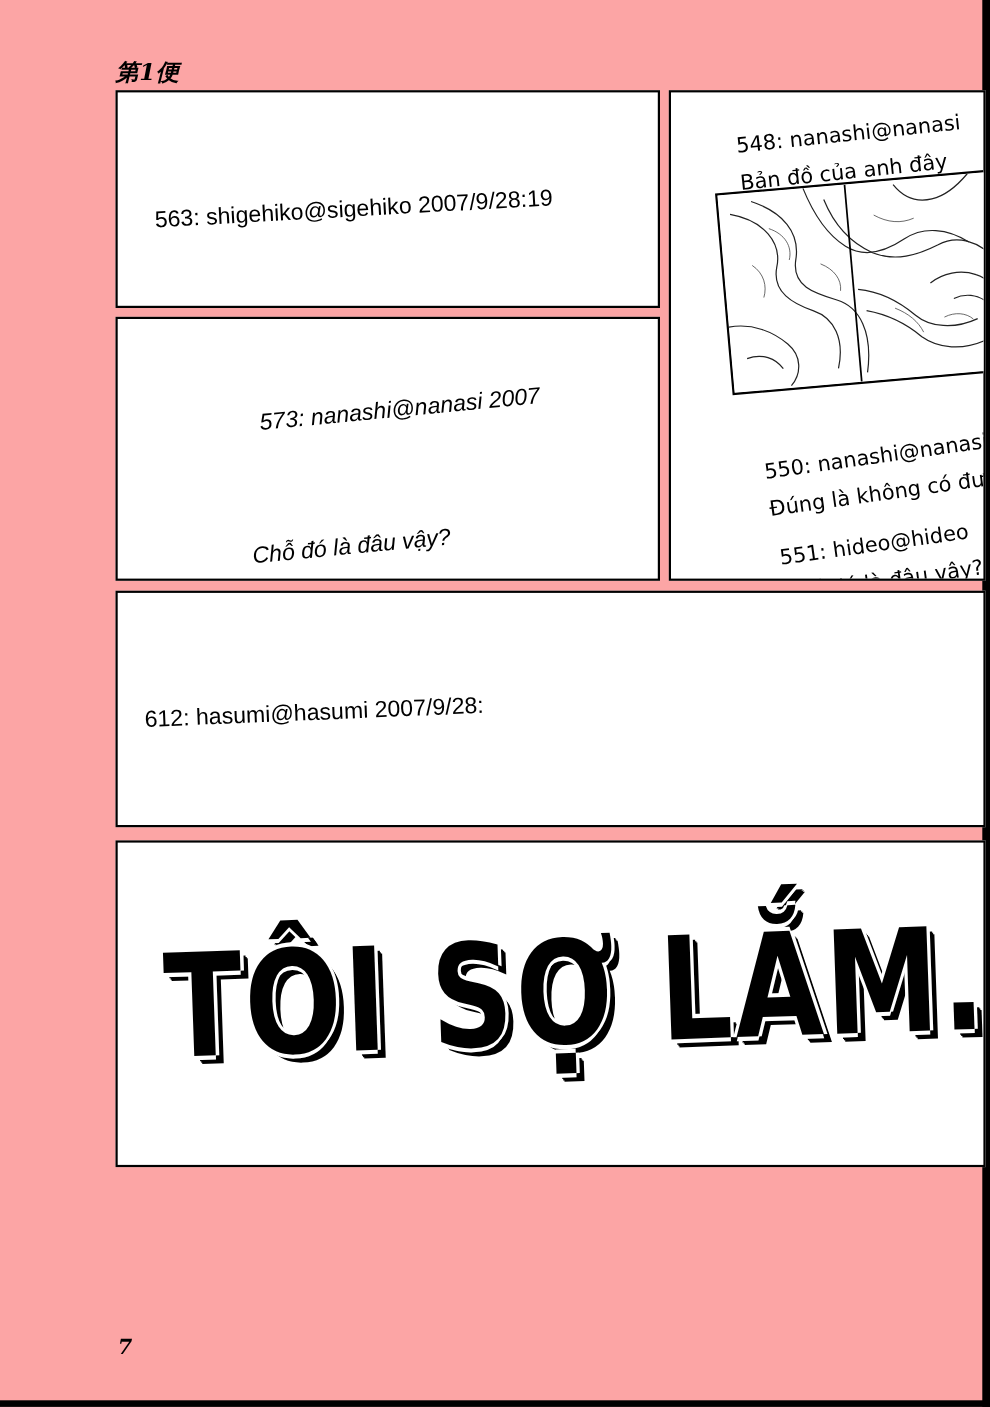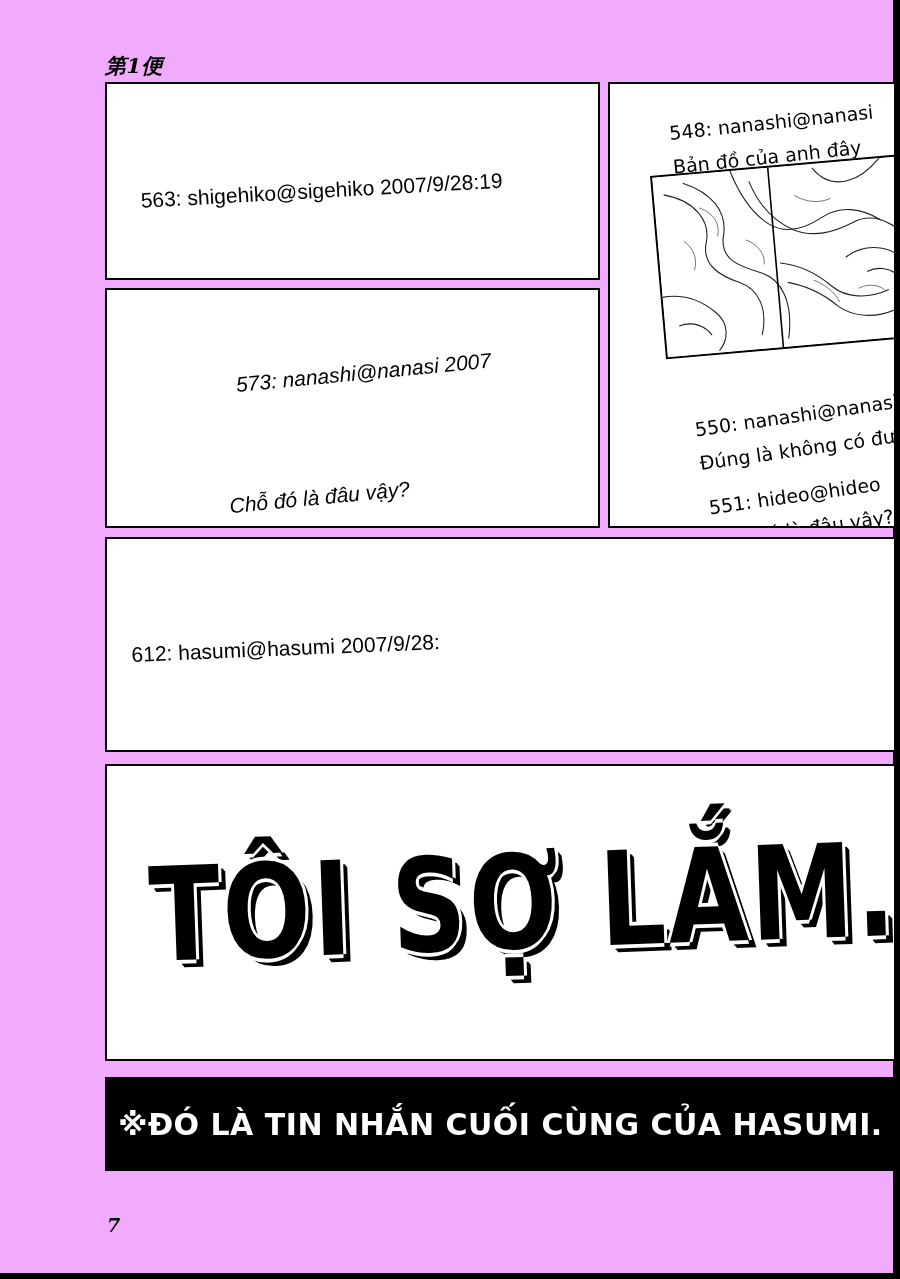--- a/index.html
+++ b/index.html
@@ -7,21 +7,21 @@
     padding: 0;
     background: #ffffff;
   }
   body {
     font-family: "DejaVu Sans", sans-serif;
   }
   #page {
     position: relative;
     width: 900px;
     height: 1279px;
-    background: #f0abfc;
+    background: #fca5a5;
     overflow: hidden;
   }
   
   .page-edge-right {
     position: absolute;
     top: 0;
     right: 0;
     width: 7px;
     height: 1279px;
     background: #000;
@@ -286,19 +286,16 @@
       <span class="line" style="padding-left:22px">Có dân làng ở đây nhưng có gì đó không ổn. Tôi cảm thấy</span>
       
       
     </div>
   </div>
 
   <div class="panel" id="panel5">
     <div class="shout">TÔI SỢ LẮM...</div>
   </div>
 
-  <div class="panel" id="panel6">
-    <div class="caption">※ĐÓ LÀ TIN NHẮN CUỐI CÙNG CỦA HASUMI.</div>
-  </div>
 
   <div class="page-number">7</div>
 
 </div>
 
 </body></html>

